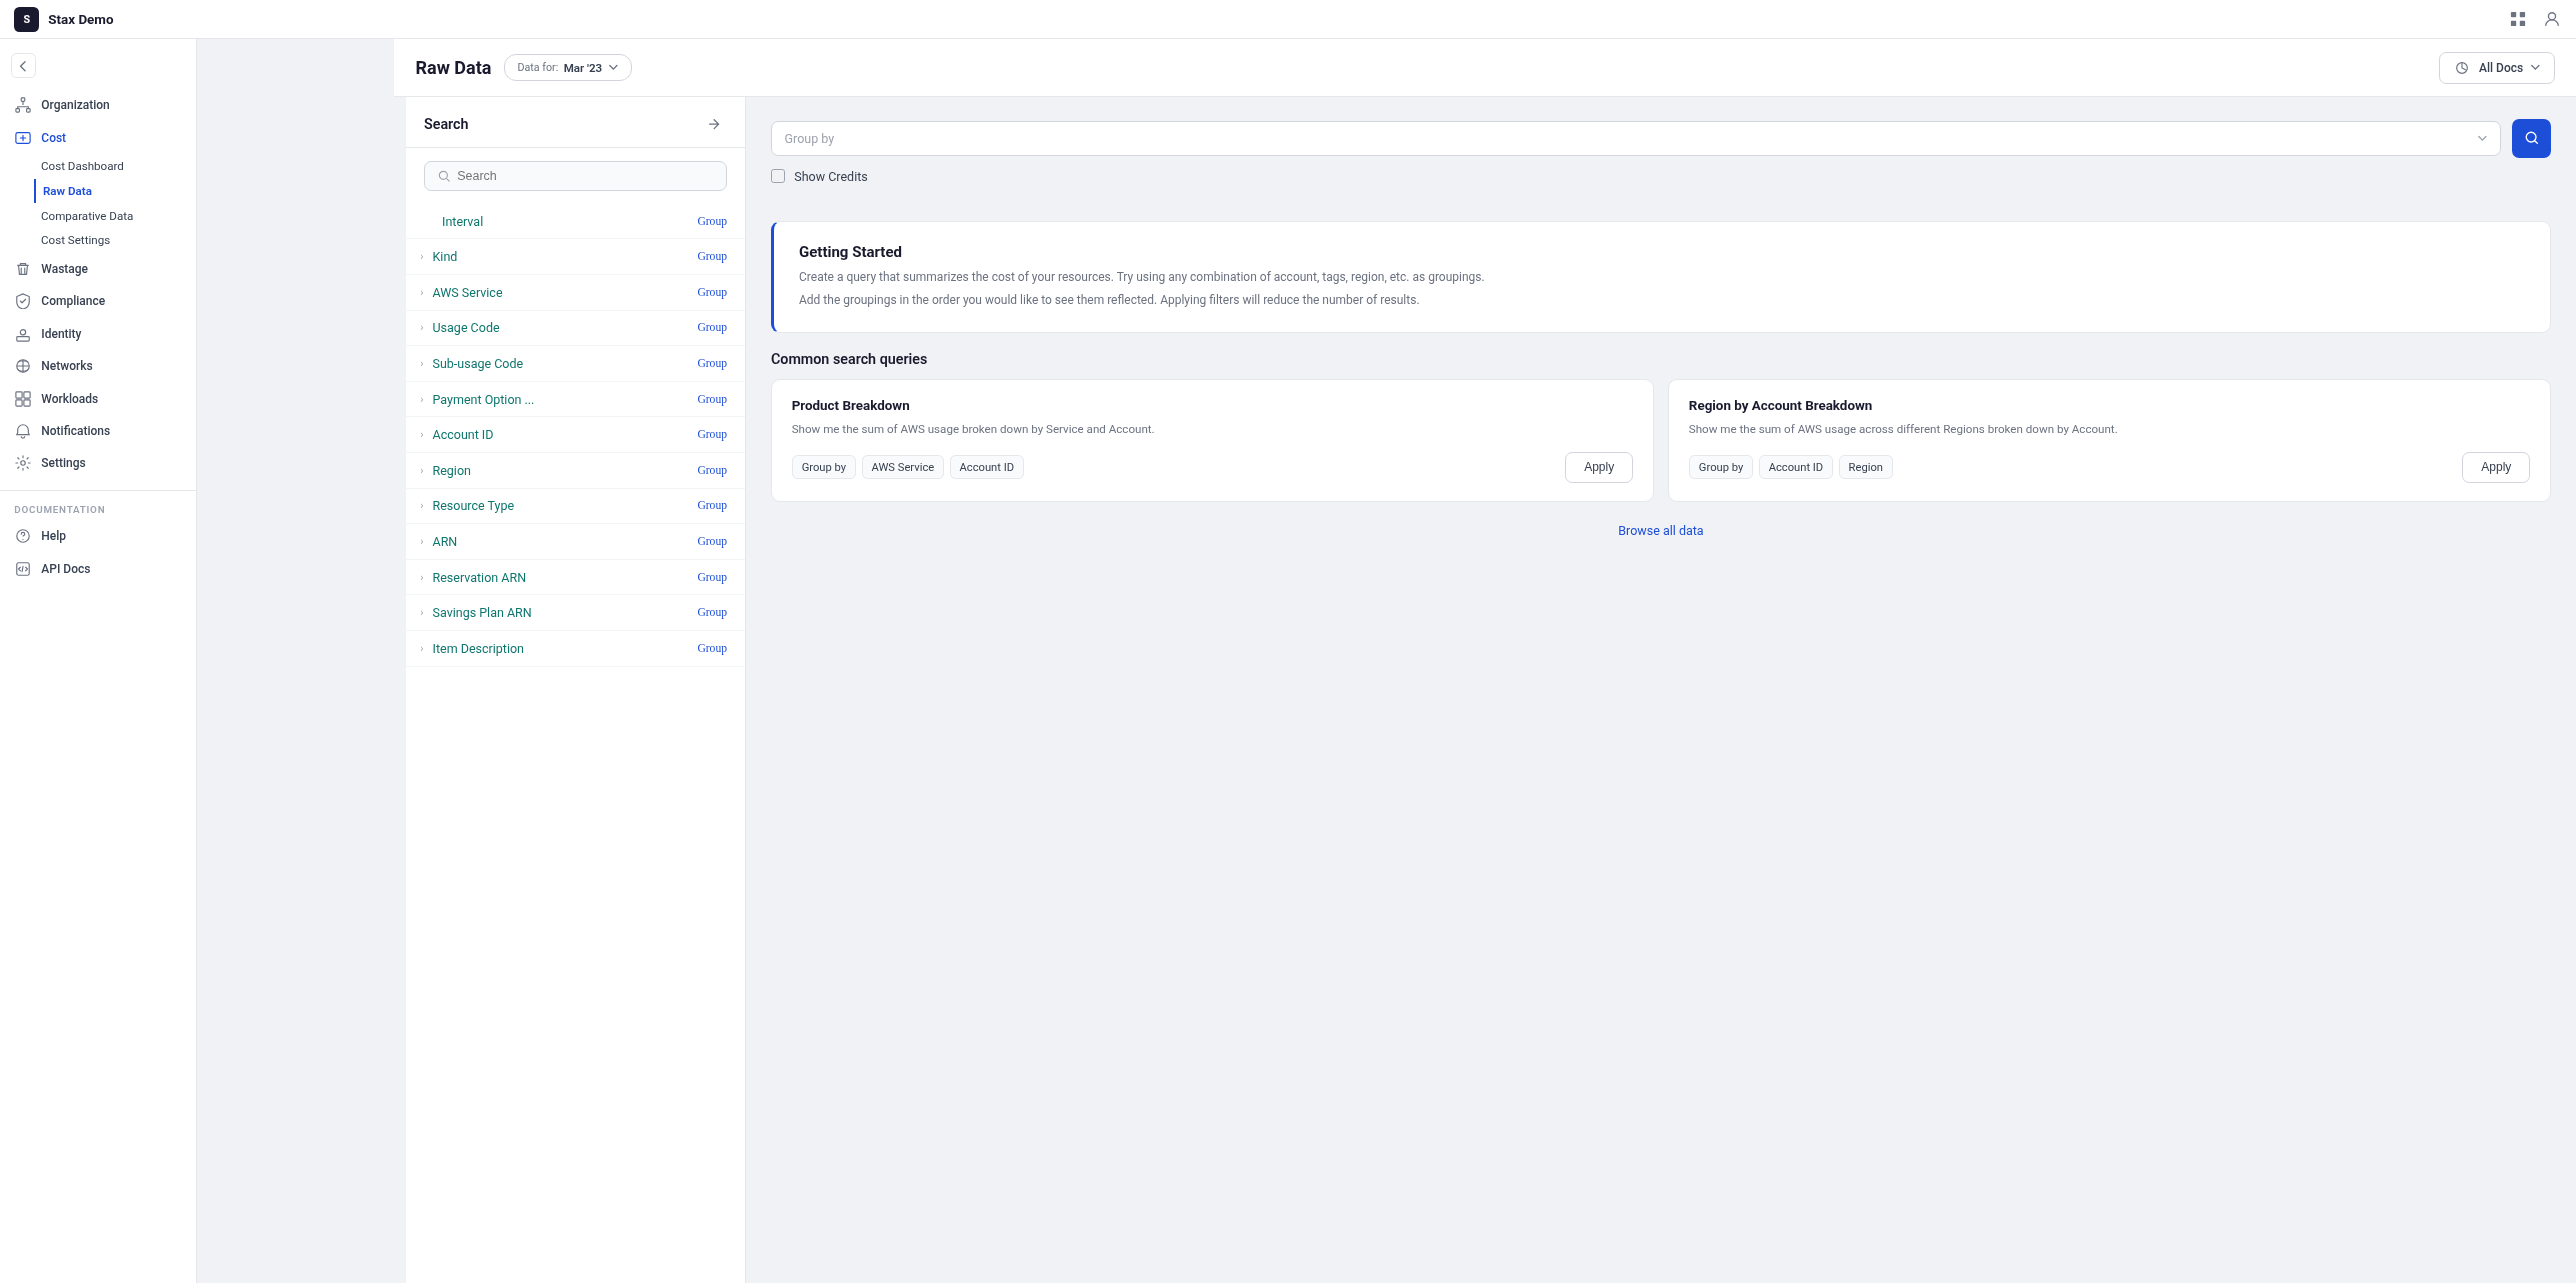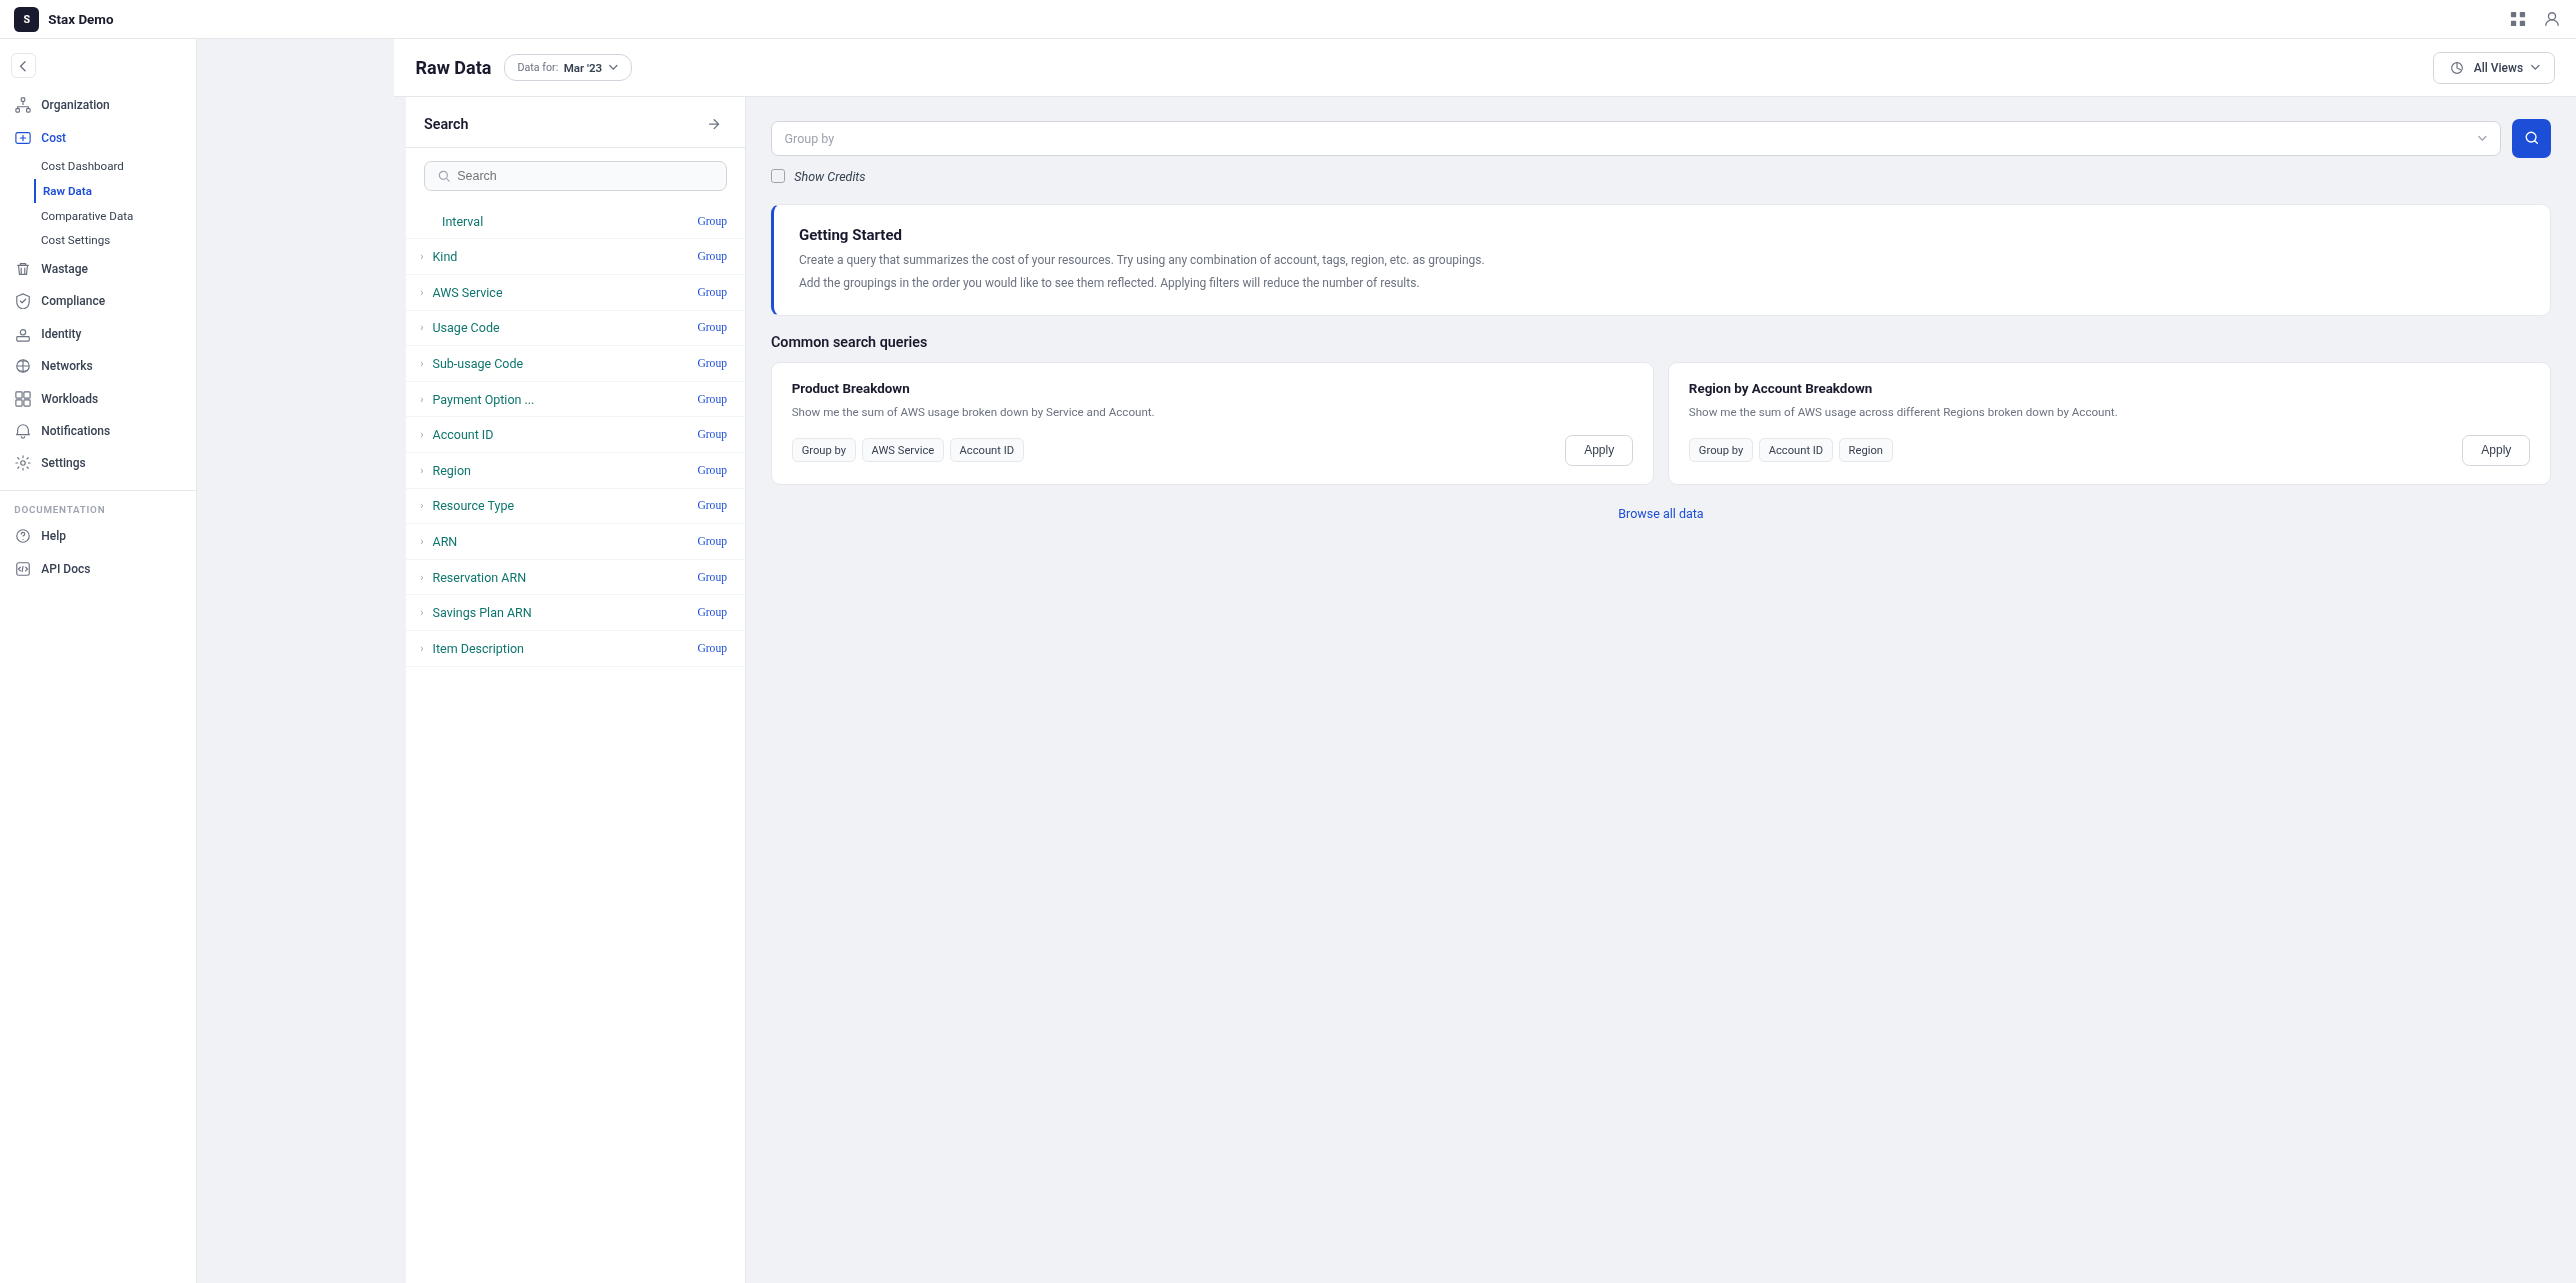--- a/index.html
+++ b/index.html
@@ -57,21 +57,21 @@
     .search-item-name { font-size: 12.5px; color: #0f766e; }
     .search-item-group-btn { font-size: 11.6px; color: #1d4ed8; font-weight: 500; cursor: pointer; font-family: Liberation Serif, serif; }
     .interval-item { padding: 9.8px 18px 9.8px 36px; border-bottom: 0.9px solid #f3f4f6; display: flex; align-items: center; justify-content: space-between; }
 
     
     .query-area { flex: 1; padding: 21.5px 25px; overflow-y: auto; }
     .query-controls { display: flex; gap: 10.7px; margin-bottom: 10.7px; align-items: center; }
     .group-by-select { flex: 1; border: 0.9px solid #d1d5db; border-radius: 7.2px; padding: 9px 12.5px; background: #fff; font-size: 12.5px; color: #9ca3af; display: flex; align-items: center; justify-content: space-between; cursor: pointer; }
     .search-btn-blue { width: 39px; height: 39px; background: #1d4ed8; border-radius: 7.2px; display: flex; align-items: center; justify-content: center; cursor: pointer; flex-shrink: 0; }
     .filter-by-select { width: 100%; border: 0.9px solid #d1d5db; border-radius: 7.2px; padding: 9px 12.5px; background: #fff; font-size: 12.5px; color: #9ca3af; display: flex; align-items: center; justify-content: space-between; cursor: pointer; margin-bottom: 10.7px; }
-    .show-credits-row { display: flex; align-items: flex-start; gap: 9px; margin-bottom: 20px; font-style: italic; }
+    .show-credits-row { display: flex; align-items: flex-start; gap: 9px; margin-bottom: 37px; }
     .show-credits-cb { width: 14.3px; height: 14.3px; border: 1.3px solid #9ca3af; border-radius: 2.7px; cursor: pointer; }
     .show-credits-label { font-size: 12.5px; color: #374151; }
 
     
     .getting-started { background: #fff; border: 0.9px solid #e5e7eb; border-radius: 9px; padding: 21.5px 25px; margin-bottom: 18px; border-left: 3.6px solid #1d4ed8; }
     .getting-started-title { font-size: 15px; font-weight: 700; color: #1a1a2e; margin-bottom: 7.2px; }
     .getting-started-text { font-size: 12px; color: #6b7280; line-height: 1.6; }
 
     
     .common-queries-title { font-size: 14.3px; font-weight: 600; color: #1a1a2e; margin-bottom: 12.5px; }
@@ -268,21 +268,21 @@
           </svg>
       </div>
     </div>
     <div class="all-views-btn">
       <div class="all-views-icon">
         <svg width="16" height="16" viewBox="0 0 18 18" fill="none">
             <circle cx="9" cy="9" r="6" stroke="#6b7280" stroke-width="1.3"></circle>
             <path d="M9 3v6l4 2" stroke="#6b7280" stroke-width="1.3" stroke-linecap="round"></path>
           </svg>
       </div>
-      <span>All Views</span>
+      <span>All Docs</span>
       <svg width="10.7" height="10.7" viewBox="0 0 12 12" fill="none">
           <path d="M2 4l4 4 4-4" stroke="#6b7280" stroke-width="1.5" stroke-linecap="round"></path>
         </svg>
     </div>
   </div>
 
   <div class="content-area">
 
     <div class="search-panel">
       <div class="search-panel-header">

